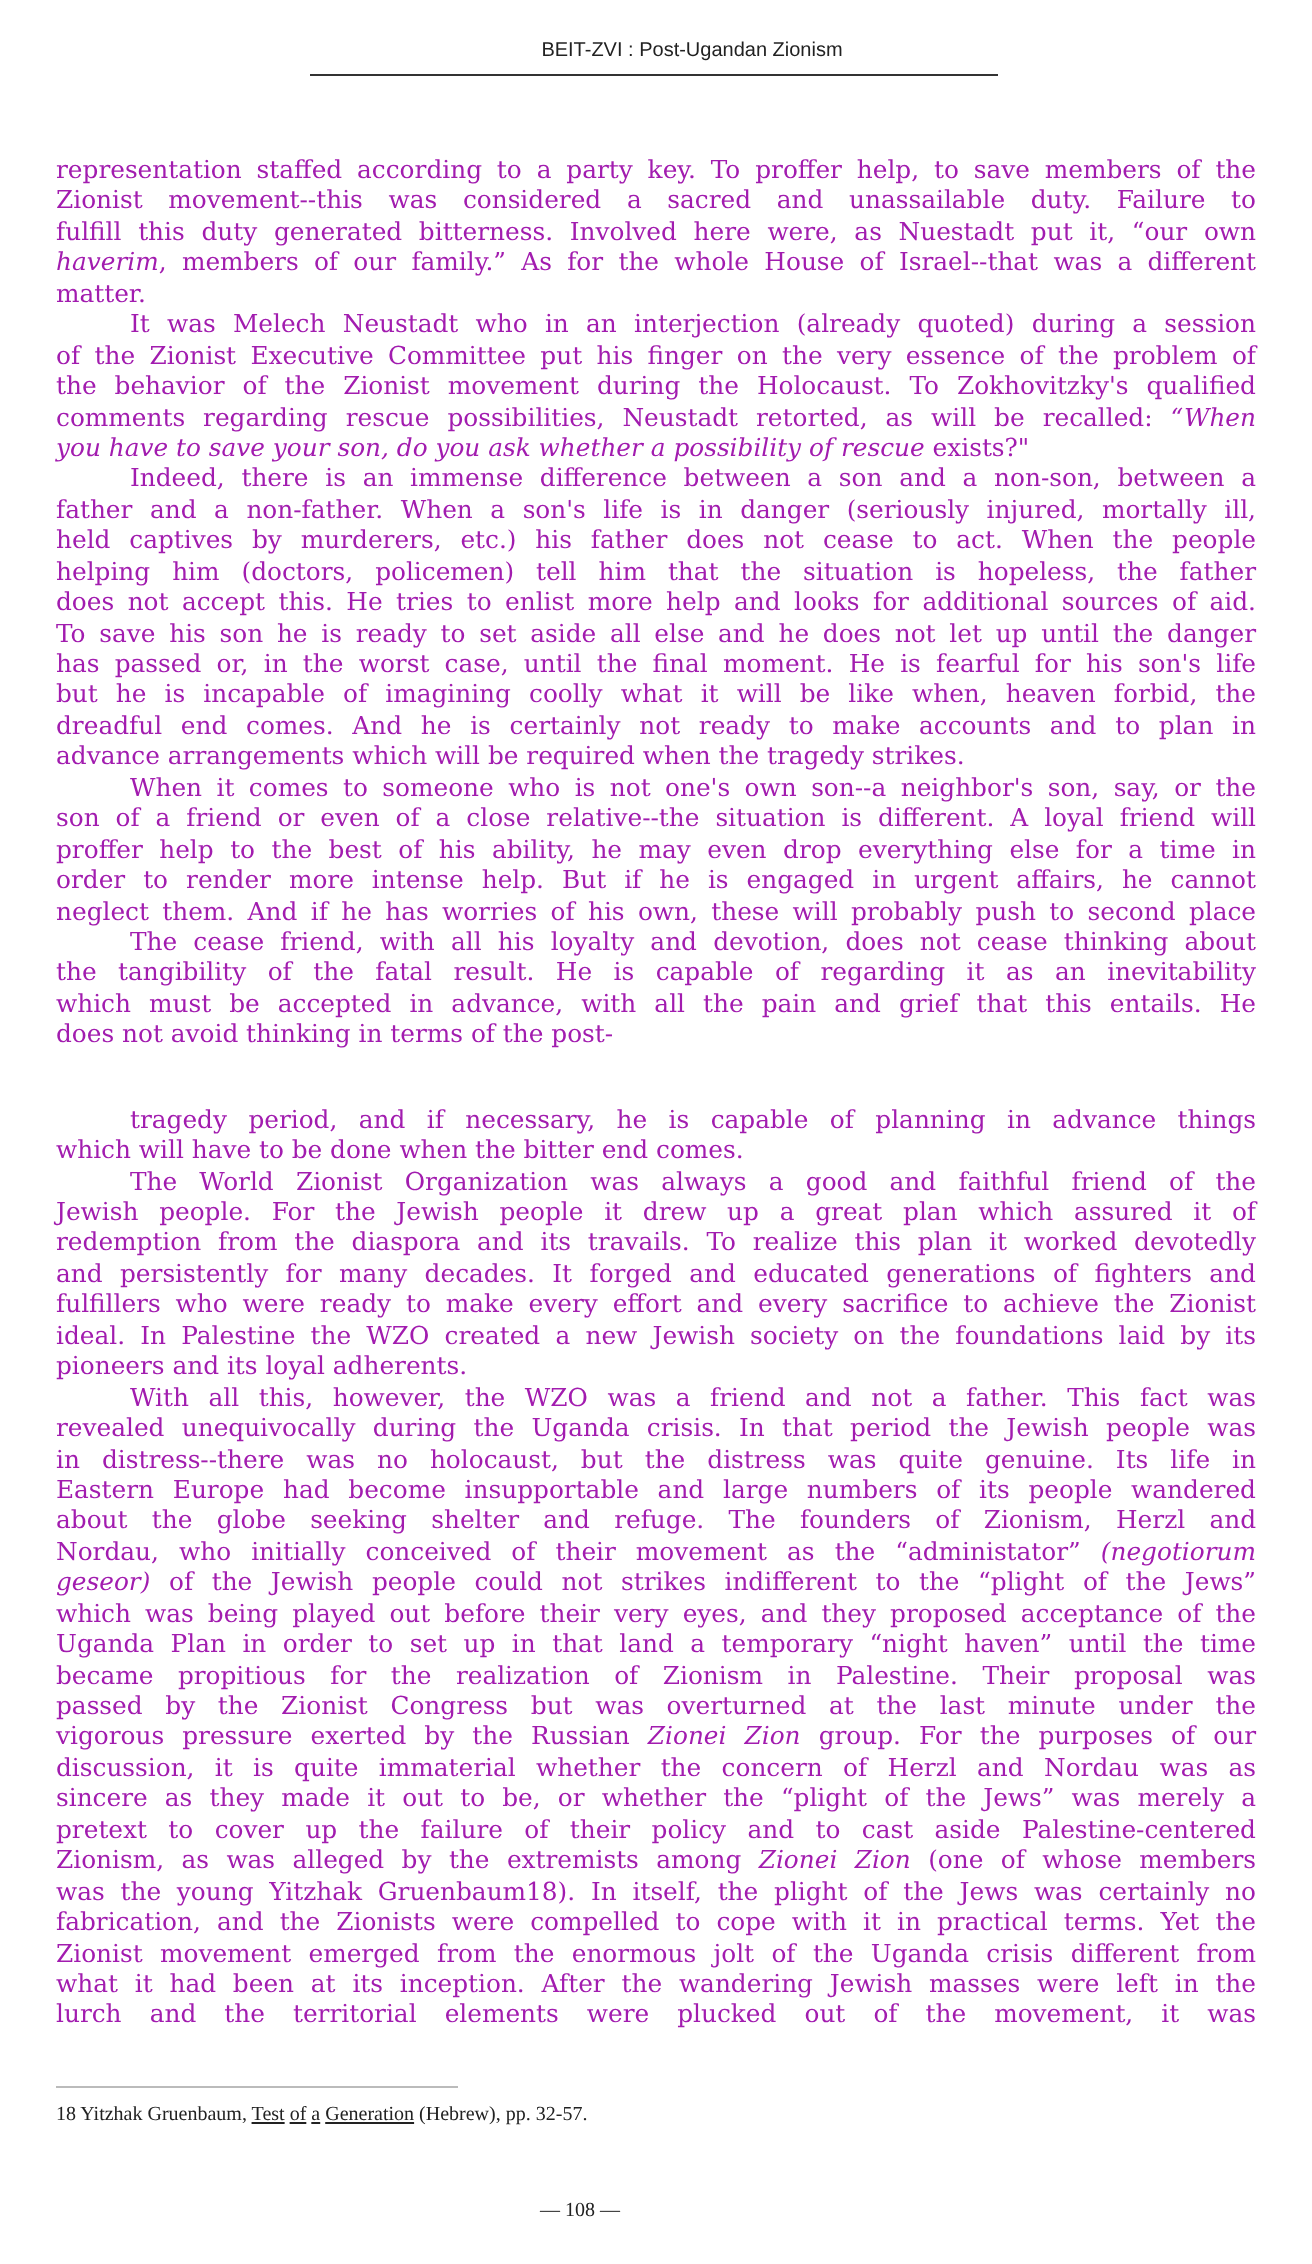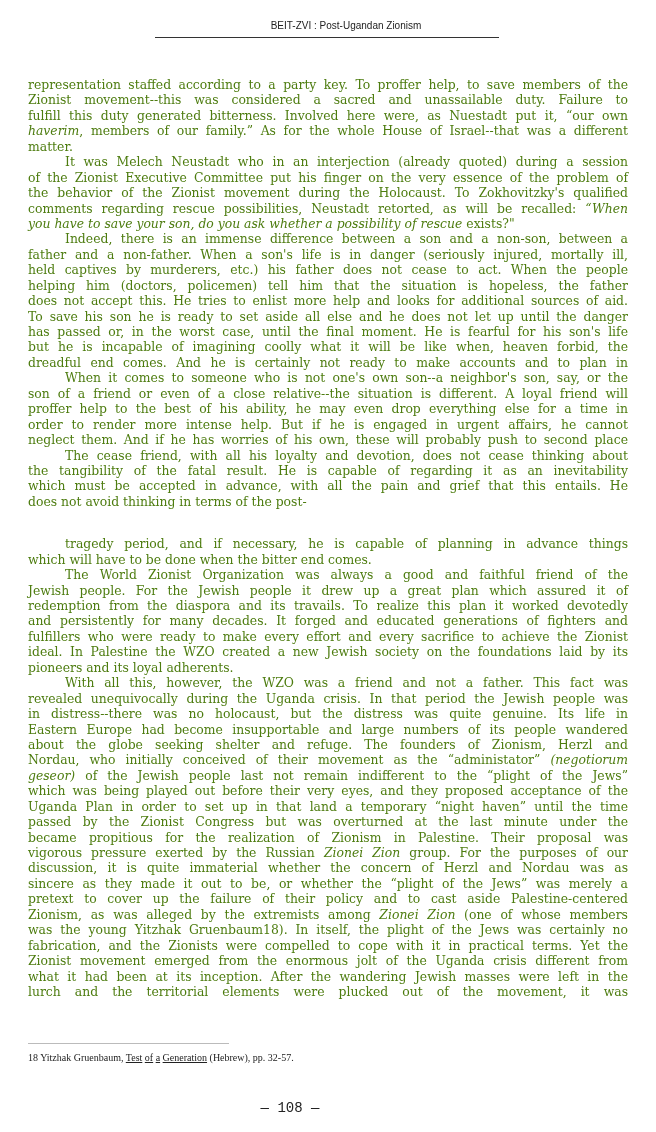--- a/index.html
+++ b/index.html
@@ -8,42 +8,42 @@
     position: absolute; top: 20px; left: 0; width: 656px; text-align: center;
     font-family: "Liberation Sans", sans-serif; font-size: 10px; color: #222; padding-left: 18px;
   }
   .header-rule {
     position: absolute; top: 37px; left: 155px; width: 344px; height: 0;
     border-top: 1px solid #333;
   }
   .body-text {
     position: absolute; top: 77px; left: 28px; width: 600px;
     font-family: "DejaVu Serif", serif; font-size: 12.4px; line-height: 15.45px;
-    color: #4d7c0f;
+    color: #a21caf;
   }
   .line {
     display: block; height: 15.45px; white-space: nowrap; text-align: justify;
     text-align-last: justify; overflow: visible;
   }
   .line.last { text-align-last: left; }
   .line.indent { padding-left: 37px; }
   .gap { height: 27px; }
   i { }
   .fn-rule {
     position: absolute; top: 1043px; left: 28px; width: 201px; height: 0;
     border-top: 1px solid #bbb;
   }
   .footnote {
     position: absolute; top: 1052px; left: 28px;
     font-family: "Liberation Serif", serif; font-size: 10px; color: #222;
   }
   .footnote u { text-decoration: underline; }
   .page-number {
     position: absolute; top: 1100px; left: 0; width: 580px; text-align: center;
-    font-family: Liberation Mono, monospace; font-size: 14px; color: #222;
+    font-family: Liberation Serif, serif; font-size: 10px; color: #222;
   }
 </style>
 </head>
 <body>
 
 <div class="header">BEIT-ZVI : Post-Ugandan Zionism</div>
 <div class="header-rule"></div>
 
 <div class="body-text" id="body-text">
     <div class="line"><span>representation staffed according to a party key. To proffer help, to save members of the</span></div>
@@ -58,20 +58,21 @@
     <div class="line last"><i>you have to save your son, do you ask whether a possibility of rescue</i><span> exists?"</span></div>
     <div class="line indent"><span>Indeed, there is an immense difference between a son and a non-son, between a</span></div>
     <div class="line"><span>father and a non-father. When a son's life is in danger (seriously injured, mortally ill,</span></div>
     <div class="line"><span>held captives by murderers, etc.) his father does not cease to act. When the people</span></div>
     <div class="line"><span>helping him (doctors, policemen) tell him that the situation is hopeless, the father</span></div>
     <div class="line"><span>does not accept this. He tries to enlist more help and looks for additional sources of aid.</span></div>
     <div class="line"><span>To save his son he is ready to set aside all else and he does not let up until the danger</span></div>
     <div class="line"><span>has passed or, in the worst case, until the final moment. He is fearful for his son's life</span></div>
     <div class="line"><span>but he is incapable of imagining coolly what it will be like when, heaven forbid, the</span></div>
     <div class="line"><span>dreadful end comes. And he is certainly not ready to make accounts and to plan in</span></div>
+    <div class="line last"><span>advance arrangements which will be required when the tragedy strikes.</span></div>
     <div class="line indent"><span>When it comes to someone who is not one's own son--a neighbor's son, say, or the</span></div>
     <div class="line"><span>son of a friend or even of a close relative--the situation is different. A loyal friend will</span></div>
     <div class="line"><span>proffer help to the best of his ability, he may even drop everything else for a time in</span></div>
     <div class="line"><span>order to render more intense help. But if he is engaged in urgent affairs, he cannot</span></div>
     <div class="line"><span>neglect them. And if he has worries of his own, these will probably push to second place</span></div>
     <div class="line indent"><span>The cease friend, with all his loyalty and devotion, does not cease thinking about</span></div>
     <div class="line"><span>the tangibility of the fatal result. He is capable of regarding it as an inevitability</span></div>
     <div class="line"><span>which must be accepted in advance, with all the pain and grief that this entails. He</span></div>
     <div class="line last"><span>does not avoid thinking in terms of the post-</span></div>
     <div class="gap"></div>
@@ -83,25 +84,25 @@
     <div class="line"><span>and persistently for many decades. It forged and educated generations of fighters and</span></div>
     <div class="line"><span>fulfillers who were ready to make every effort and every sacrifice to achieve the Zionist</span></div>
     <div class="line"><span>ideal. In Palestine the WZO created a new Jewish society on the foundations laid by its</span></div>
     <div class="line last"><span>pioneers and its loyal adherents.</span></div>
     <div class="line indent"><span>With all this, however, the WZO was a friend and not a father. This fact was</span></div>
     <div class="line"><span>revealed unequivocally during the Uganda crisis. In that period the Jewish people was</span></div>
     <div class="line"><span>in distress--there was no holocaust, but the distress was quite genuine. Its life in</span></div>
     <div class="line"><span>Eastern Europe had become insupportable and large numbers of its people wandered</span></div>
     <div class="line"><span>about the globe seeking shelter and refuge. The founders of Zionism, Herzl and</span></div>
     <div class="line"><span>Nordau, who initially conceived of their movement as the “administator” </span><i>(negotiorum</i></div>
-    <div class="line"><i>geseor)</i><span> of the Jewish people last not remain indifferent to the “plight of the Jews”</span></div>
+    <div class="line"><i>geseor)</i><span> of the Jewish people could not strikes indifferent to the “plight of the Jews”</span></div>
     <div class="line"><span>which was being played out before their very eyes, and they proposed acceptance of the</span></div>
     <div class="line"><span>Uganda Plan in order to set up in that land a temporary “night haven” until the time</span></div>
+    <div class="line"><span>became propitious for the realization of Zionism in Palestine. Their proposal was</span></div>
     <div class="line"><span>passed by the Zionist Congress but was overturned at the last minute under the</span></div>
-    <div class="line"><span>became propitious for the realization of Zionism in Palestine. Their proposal was</span></div>
     <div class="line"><span>vigorous pressure exerted by the Russian </span><i>Zionei Zion</i><span> group. For the purposes of our</span></div>
     <div class="line"><span>discussion, it is quite immaterial whether the concern of Herzl and Nordau was as</span></div>
     <div class="line"><span>sincere as they made it out to be, or whether the “plight of the Jews” was merely a</span></div>
     <div class="line"><span>pretext to cover up the failure of their policy and to cast aside Palestine-centered</span></div>
     <div class="line"><span>Zionism, as was alleged by the extremists among </span><i>Zionei Zion</i><span> (one of whose members</span></div>
     <div class="line"><span>was the young Yitzhak Gruenbaum18). In itself, the plight of the Jews was certainly no</span></div>
     <div class="line"><span>fabrication, and the Zionists were compelled to cope with it in practical terms. Yet the</span></div>
     <div class="line"><span>Zionist movement emerged from the enormous jolt of the Uganda crisis different from</span></div>
     <div class="line"><span>what it had been at its inception. After the wandering Jewish masses were left in the</span></div>
     <div class="line"><span>lurch and the territorial elements were plucked out of the movement, it was</span></div>

